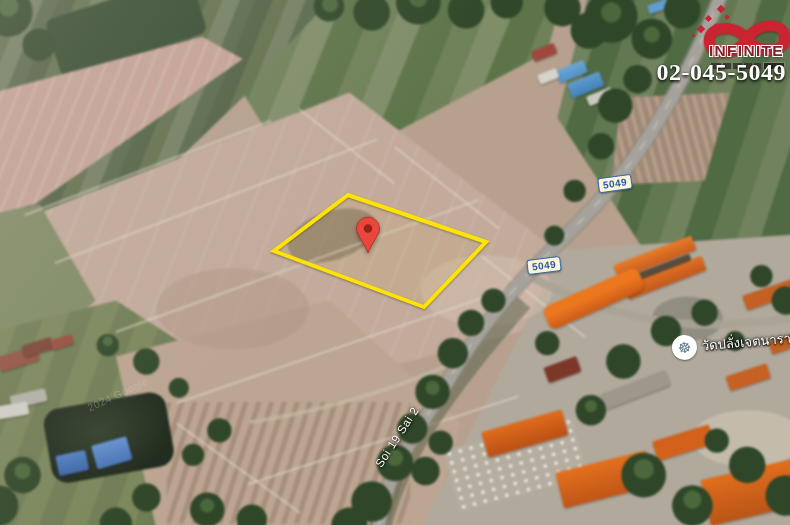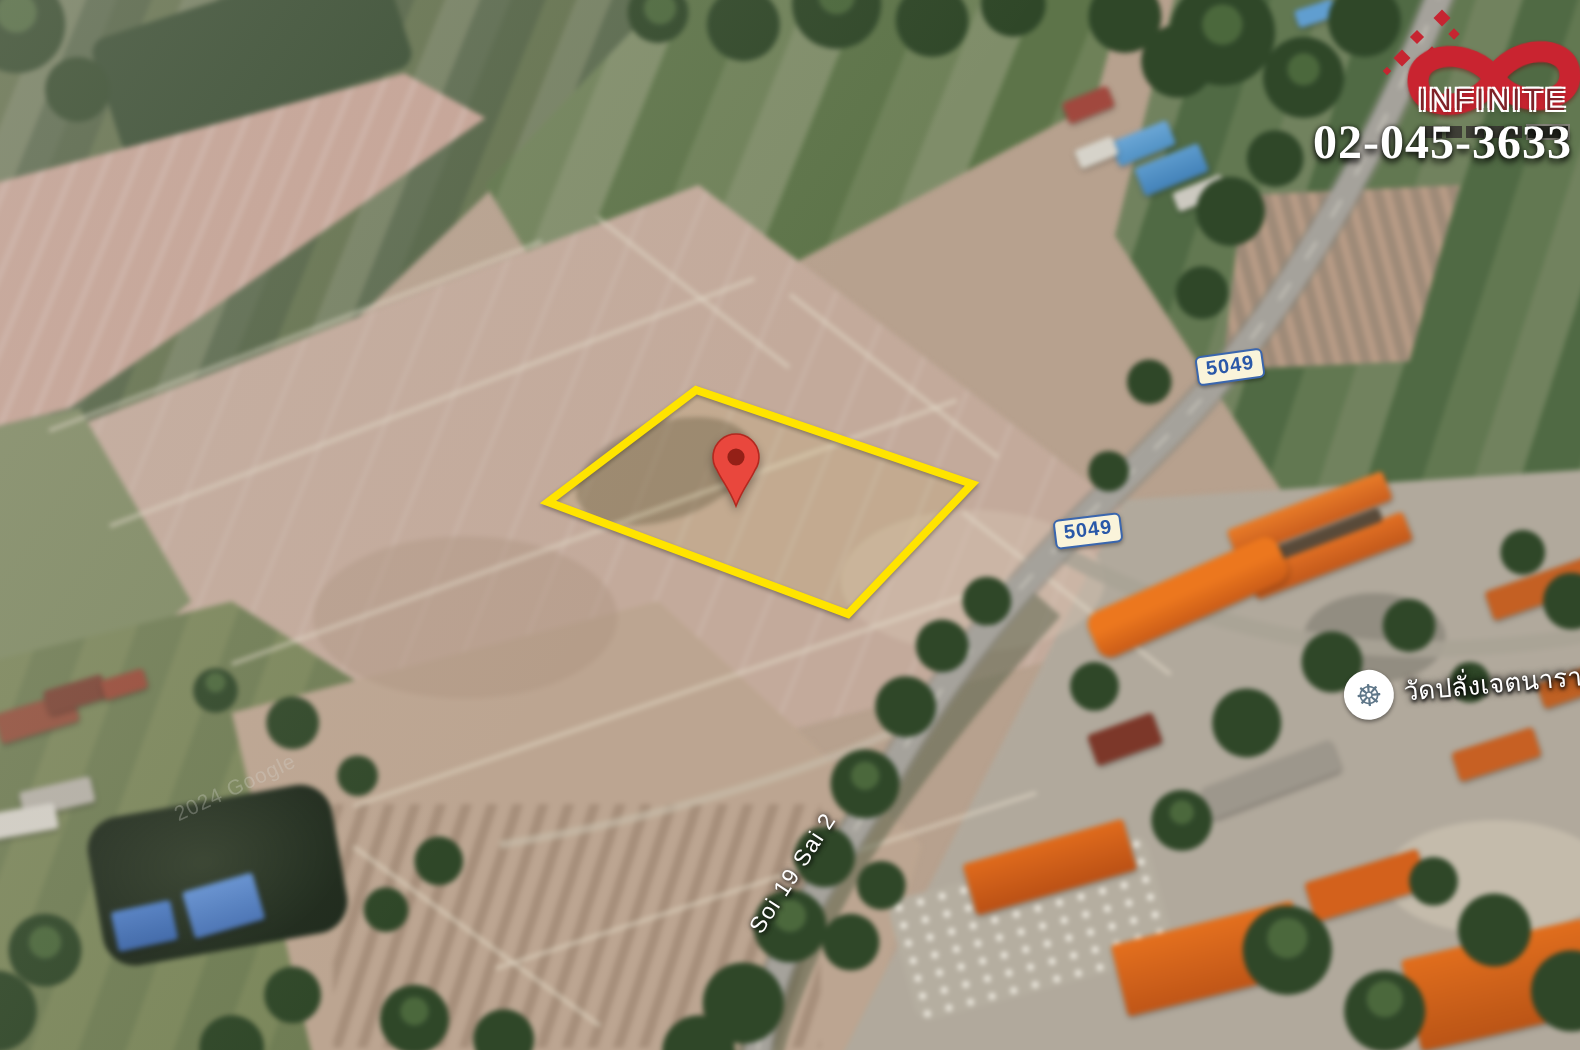--- a/index.html
+++ b/index.html
@@ -58,21 +58,21 @@
   .poi{display:flex;align-items:center;gap:5px;transform:rotate(-5deg);transform-origin:left center;}
   .poi-icon{position:static;width:25px;height:25px;border-radius:50%;background:#fff;flex:0 0 auto;
     display:flex;align-items:center;justify-content:center;color:#5f7789;font-size:15px;
     box-shadow:0 1px 2px rgba(0,0,0,.45);}
   .poi-label{position:static;color:#fff;font-size:13px;white-space:nowrap;
     text-shadow:0 1px 2px #000,0 0 3px #000,0 0 4px rgba(0,0,0,.8);}
   .watermark{left:88px;top:402px;transform:rotate(-25deg);transform-origin:left center;
     color:rgba(215,215,208,.30);font-size:10.5px;letter-spacing:.5px;}
   .phone{right:4px;top:59px;font-family:"Liberation Serif",serif;font-weight:bold;font-size:24px;
     color:#fff;letter-spacing:.5px;text-shadow:0 2px 3px rgba(0,0,0,.85),0 0 2px rgba(0,0,0,.6);}
-  .logo-text{left:709px;top:42px;font-size:15.5px;font-weight:400;letter-spacing:1.3px;color:#7e2228;white-space:nowrap;
+  .logo-text{left:709px;top:42px;font-size:15.5px;font-weight:700;letter-spacing:1.3px;color:#7e2228;white-space:nowrap;
     text-shadow:-1px -1px 0 #fff,1px -1px 0 #fff,-1px 1px 0 #fff,1px 1px 0 #fff,0 2px 3px rgba(0,0,0,.4);}
   .tagline{left:711px;top:62px;display:flex;gap:2px;align-items:center;}
   .tagline div{position:static;height:6px;background:#35332f;opacity:.85;}
   .tagline .pill{width:22px;height:8px;background:#1d1c1a;border:1px solid #8a8680;}
   .dot{background:#c62531;transform:rotate(45deg);}
 </style>
 </head>
 <body>
 
 <div class="stage">
@@ -202,15 +202,15 @@
   </div>
   <div class="logo-text">INFINITE</div>
   <div class="tagline">
     <div style="width:10px;"></div>
       <div style="width:8px;"></div>
       <div style="width:9px;"></div>
     <div style="width:8px;"></div>
       <div style="width:7px;"></div>
       <div class="pill"></div>
   </div>
-  <div class="phone">02-045-3633</div>
+  <div class="phone">02-045-5049</div>
 
 </div>
 
 </body></html>

